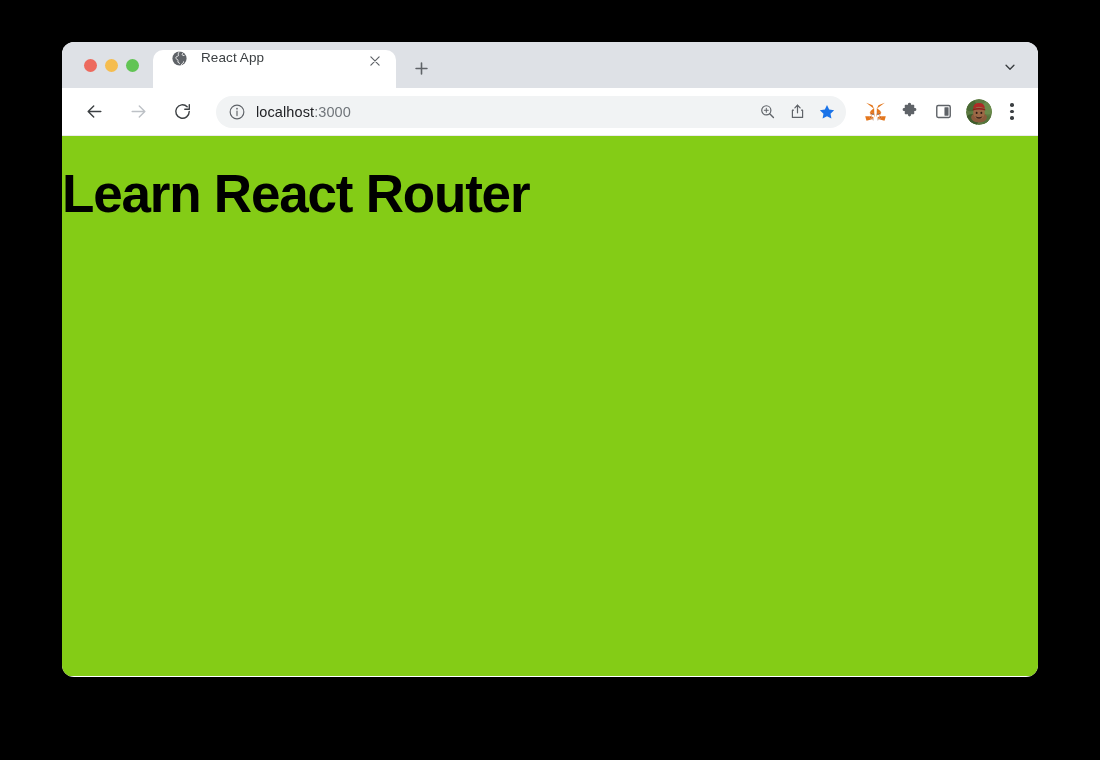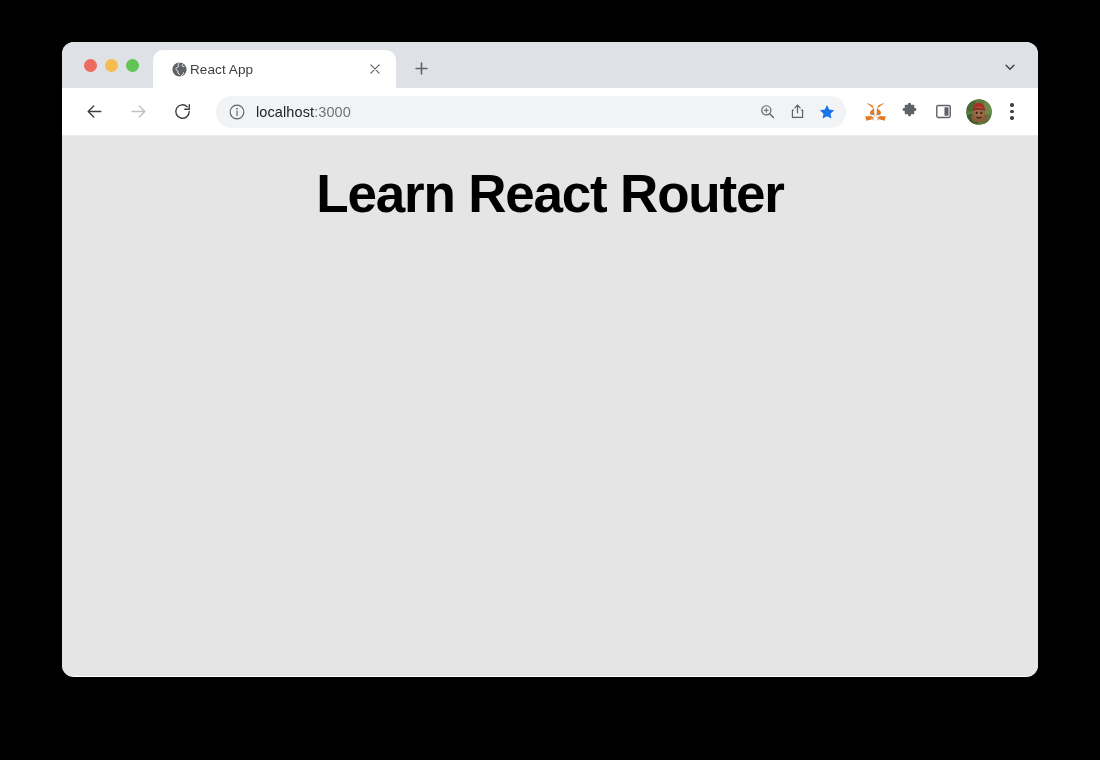--- a/index.html
+++ b/index.html
@@ -48,28 +48,27 @@
     height: 13px;
     border-radius: 50%;
   }
   .light.red    { background: #ed6a5e; }
   .light.yellow { background: #f5bd4f; }
   .light.green  { background: #61c454; }
 
   .tab {
     position: relative;
     display: flex;
-    align-items: center;
     height: 38px;
     width: 243px;
     box-sizing: border-box;
     padding: 0 10px 0 18px;
     background: #ffffff;
     border-radius: 10px 10px 0 0;
-    gap: 2px;
+    gap: 13px;
   }
   .tab-favicon {
     width: 17px;
     height: 17px;
     flex: 0 0 17px;
     display: block;
   }
   .tab-title {
     flex: 1 1 auto;
     font-size: 13.5px;
@@ -213,23 +212,22 @@
   }
   #menu-button .dot {
     width: 3.5px;
     height: 3.5px;
     border-radius: 50%;
     background: #3c4043;
   }
 
   
   #page-content {
-    background: #e5e5e5;
+    background: #84cc16;
     height: calc(100% - 95px);
-    text-align: center;
     overflow: hidden;
   }
   #page-heading {
     margin: 0;
     padding-top: 28px;
     font-size: 53px;
     font-weight: 700;
     color: #000000;
     letter-spacing: -1.2px;
     line-height: 1.15;

